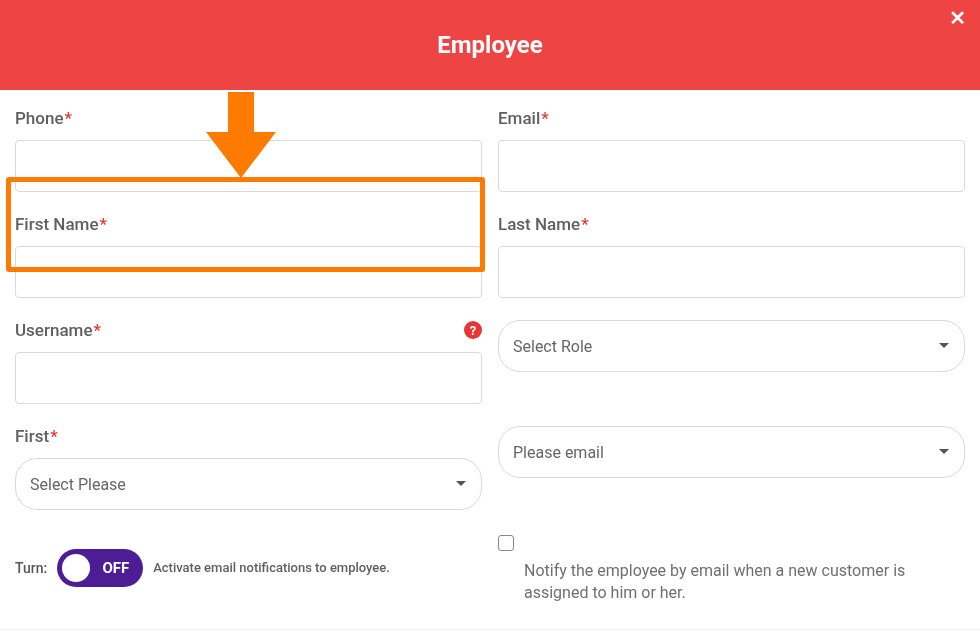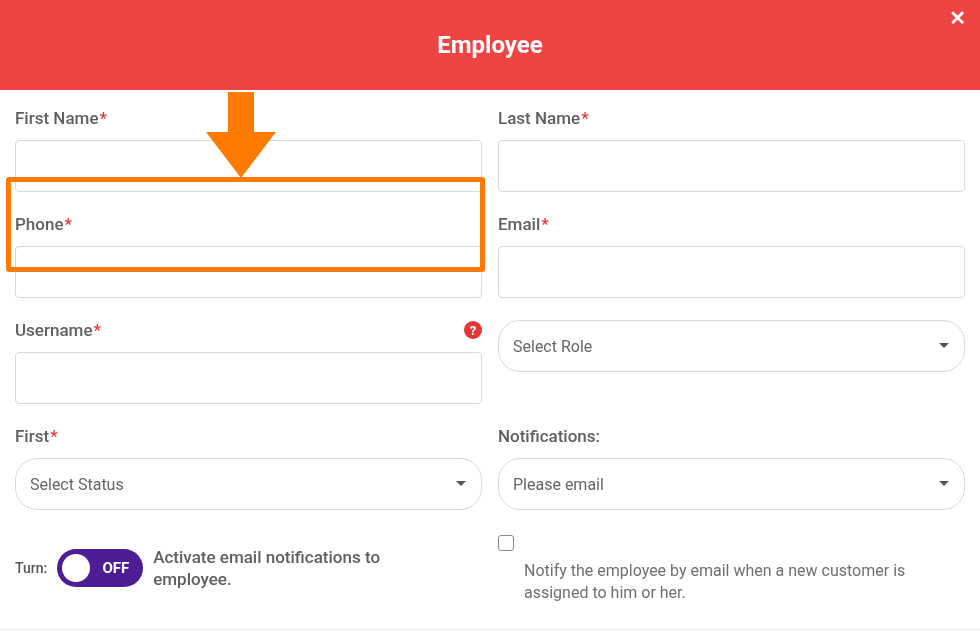--- a/index.html
+++ b/index.html
@@ -121,21 +121,21 @@
     left: 5px;
   }
   .toggle .state {
     color: #fff;
     font-weight: 700;
     font-size: 15px;
     position: absolute;
     right: 14px;
   }
   .toggle-desc {
-    font-size: 17px;
+    font-size: 13px;
     color: #606060;
     font-weight: 500;
     line-height: 1.3;
     max-width: 280px;
   }
   .notify-wrap {
     flex: 1;
     display: flex;
     align-items: flex-start;
     gap: 10px;
@@ -200,42 +200,42 @@
 <div class="header">
   <div class="header-title">Employee</div>
   <div class="close-icon">✕</div>
 </div>
 
 <div class="form-area">
 
   <div class="row">
     <div class="col">
       <label class="label">
+        <span>Phone</span><span class="req">*</span>
+      </label>
+      <input class="input" type="text" style="">
+    </div>
+    <div class="col">
+      <label class="label">
+        <span>Email</span><span class="req">*</span>
+      </label>
+      <input class="input" type="text" style="">
+    </div>
+  </div>
+
+  <div class="row">
+    <div class="col">
+      <label class="label">
         <span>First Name</span><span class="req">*</span>
       </label>
       <input class="input" type="text" style="">
     </div>
     <div class="col">
       <label class="label">
         <span>Last Name</span><span class="req">*</span>
-      </label>
-      <input class="input" type="text" style="">
-    </div>
-  </div>
-
-  <div class="row">
-    <div class="col">
-      <label class="label">
-        <span>Phone</span><span class="req">*</span>
-      </label>
-      <input class="input" type="text" style="">
-    </div>
-    <div class="col">
-      <label class="label">
-        <span>Email</span><span class="req">*</span>
       </label>
       <input class="input" type="text" style="">
     </div>
   </div>
 
   <div class="row">
     <div class="col">
       <label class="label">
         <span>Username</span><span class="req">*</span>
       </label>
@@ -253,32 +253,29 @@
       </div>
     </div>
   </div>
 
   <div class="row">
     <div class="col">
       <label class="label">
         <span>First</span><span class="req">*</span>
       </label>
       <div class="select">
-        <span class="select-text">Select Status</span>
+        <span class="select-text">Select Please</span>
         <span class="caret">
           <svg width="12" height="8" viewBox="0 0 12 8">
               <path d="M1 1 L6 6 L11 1 Z" fill="#555"></path>
             </svg>
         </span>
       </div>
     </div>
     <div class="col">
-      <label class="label">
-        <span>Notifications:</span>
-      </label>
       <div class="select">
         <span class="select-text">Please email</span>
         <span class="caret">
           <svg width="12" height="8" viewBox="0 0 12 8">
               <path d="M1 1 L6 6 L11 1 Z" fill="#555"></path>
             </svg>
         </span>
       </div>
     </div>
   </div>

